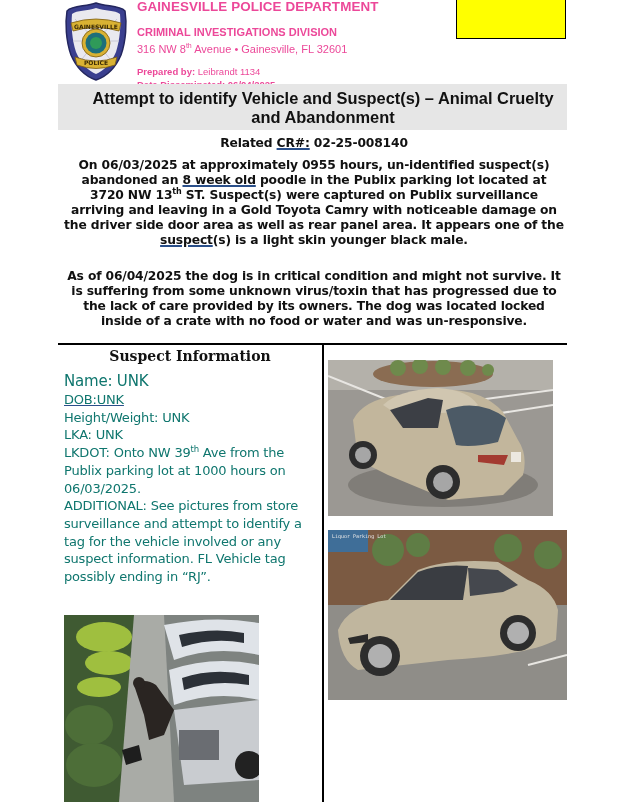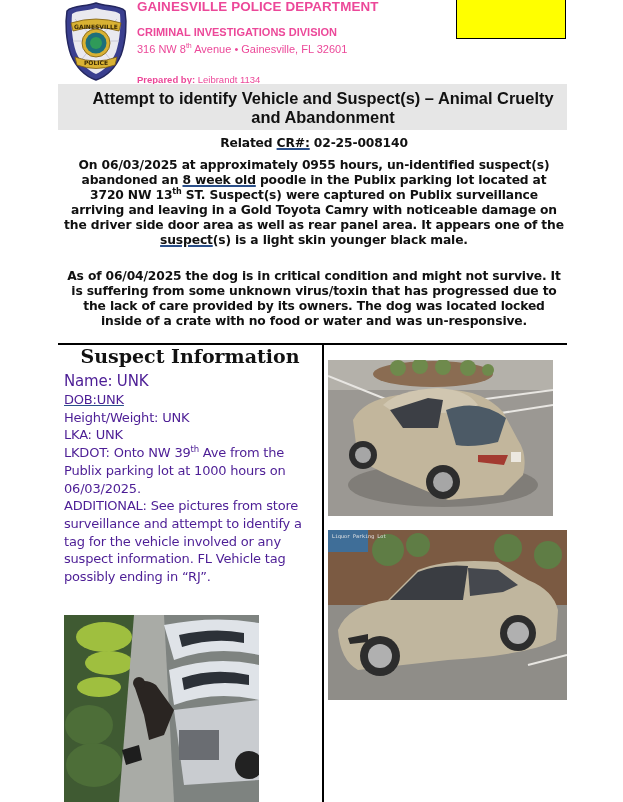--- a/index.html
+++ b/index.html
@@ -7,40 +7,40 @@
 
   
   .badge { position: absolute; left: 63px; top: 1px; width: 66px; height: 80px; }
   .hdr { position: absolute; left: 137px; top: 0; font-family: "Liberation Sans", sans-serif; color: #ec4899; }
   .hdr .l1 { font-size: 13.4px; font-weight: bold; line-height: 14px; letter-spacing: 0.1px; }
   .hdr .l2 { font-size: 11px; font-weight: bold; line-height: 14px; margin-top: 11px; }
   .hdr .l3 { font-size: 11px; line-height: 14px; }
   .hdr .l3 sup { font-size: 7px; }
   .hdr .small { font-size: 9.5px; line-height: 13px; }
   .hdr .small b { font-weight: bold; }
-  .hdr .l4 { margin-top: 17px; }
+  .hdr .l4 { margin-top: 9px; }
 
   .yellow-box { position: absolute; left: 456px; top: 0; width: 110px; height: 39px; background: #ffff00; border: 1.5px solid #000; box-sizing: border-box; border-top: none; }
 
   
   .title-banner { position: absolute; left: 58px; top: 84px; width: 509px; height: 46px; background: #e6e6e6; text-align: center; font-family: "Liberation Sans", sans-serif; font-weight: bold; font-size: 16.4px; line-height: 19px; padding-top: 5px; box-sizing: border-box; color: #111; padding-left: 21px; }
 
   .body-text { position: absolute; left: 64px; font-family: "DejaVu Sans", sans-serif; font-weight: bold; font-size: 12.3px; line-height: 14.9px; color: #111; width: 500px; letter-spacing: -0.15px; text-align: center; }
   .body-text u { text-decoration-color: #2a4f8a; text-decoration-thickness: 1.5px; }
   .body-text sup { font-size: 8px; line-height: 0; }
   .related { top: 136px; }
   .para1 { top: 158px; }
   .para2 { top: 269px; }
 
   
   .table-top { position: absolute; left: 58px; top: 343px; width: 509px; height: 2px; background: #000; }
   .table-divider { position: absolute; left: 322px; top: 345px; width: 1.5px; height: 457px; background: #000; }
 
-  .suspect-title { position: absolute; left: 58px; top: 347px; width: 264px; text-align: center; font-family: "DejaVu Serif", serif; font-weight: bold; font-size: 19px; line-height: 18px; color: #111; }
-  .suspect-info { position: absolute; left: 64px; top: 372px; width: 250px; font-family: "DejaVu Sans", sans-serif; font-size: 13px; line-height: 17.7px; color: #4c1d95; letter-spacing: -0.2px; }
+  .suspect-title { position: absolute; left: 58px; top: 347px; width: 264px; text-align: center; font-family: "DejaVu Serif", serif; font-weight: bold; font-size: 14px; line-height: 18px; color: #111; }
+  .suspect-info { position: absolute; left: 64px; top: 372px; width: 250px; font-family: "DejaVu Sans", sans-serif; font-size: 13px; line-height: 17.7px; color: #0f766e; letter-spacing: -0.2px; }
   .suspect-info .name { font-size: 15px; line-height: 19px; }
   .suspect-info .dob { text-decoration: underline; text-decoration-color: #2a4f8a; }
   .suspect-info sup { font-size: 8.5px; line-height: 0; }
 
   .photo { position: absolute; overflow: hidden; }
   .photo svg { display: block; }
   .photo-car1 { left: 328px; top: 360px; width: 225px; height: 156px; }
   .photo-car2 { left: 328px; top: 530px; width: 239px; height: 170px; }
   .photo-suspect { left: 64px; top: 615px; width: 195px; height: 187px; }
 </style>

